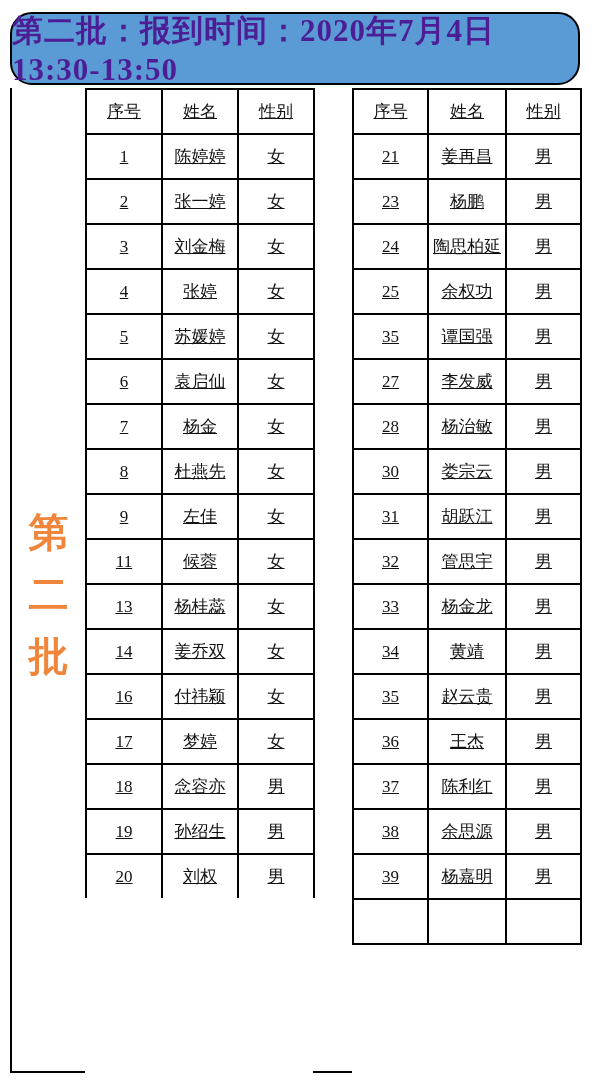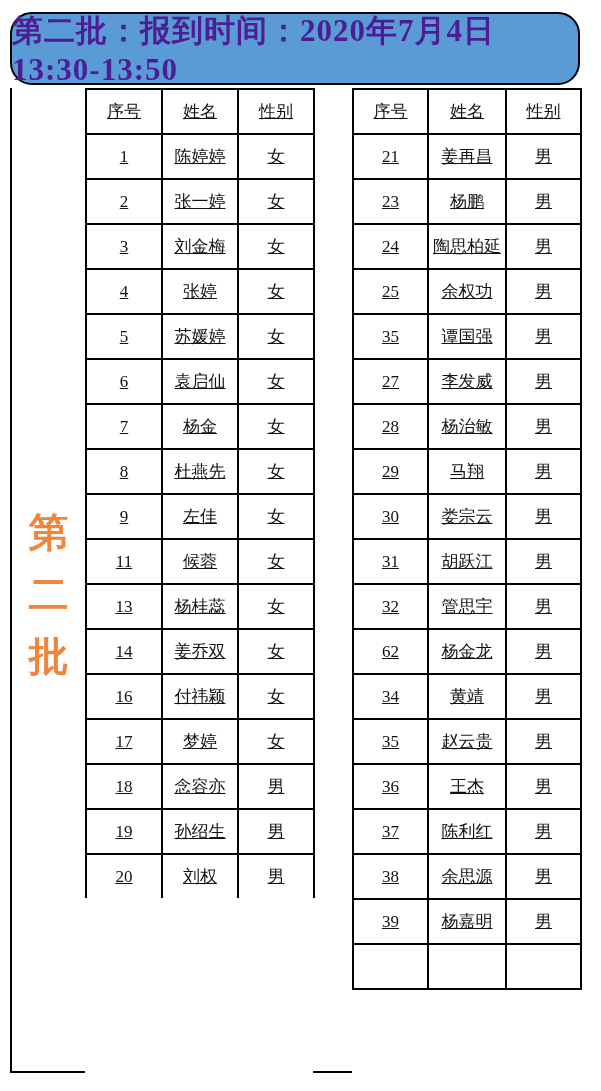--- a/index.html
+++ b/index.html
@@ -226,41 +226,36 @@
           <td>27</td>
           <td>李发威</td>
           <td>男</td>
         </tr>
         <tr>
           <td>28</td>
           <td>杨治敏</td>
           <td>男</td>
         </tr>
         <tr>
-          <td>29</td>
-          <td>马翔</td>
-          <td>男</td>
-        </tr>
-        <tr>
           <td>30</td>
           <td>娄宗云</td>
           <td>男</td>
         </tr>
         <tr>
           <td>31</td>
           <td>胡跃江</td>
           <td>男</td>
         </tr>
         <tr>
           <td>32</td>
           <td>管思宇</td>
           <td>男</td>
         </tr>
         <tr>
-          <td>62</td>
+          <td>33</td>
           <td>杨金龙</td>
           <td>男</td>
         </tr>
         <tr>
           <td>34</td>
           <td>黄靖</td>
           <td>男</td>
         </tr>
         <tr>
           <td>35</td>

